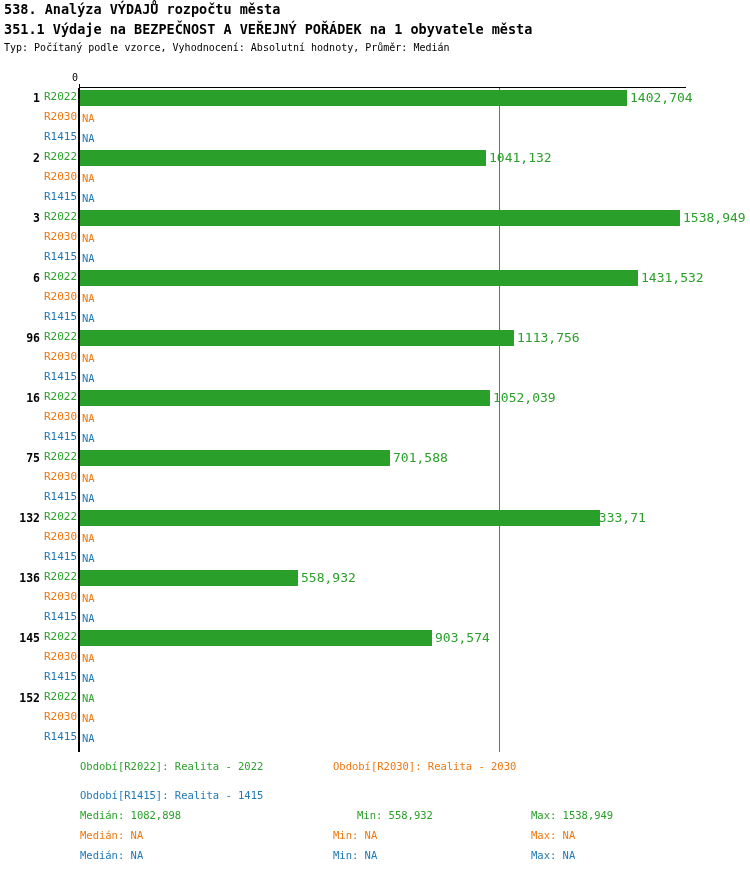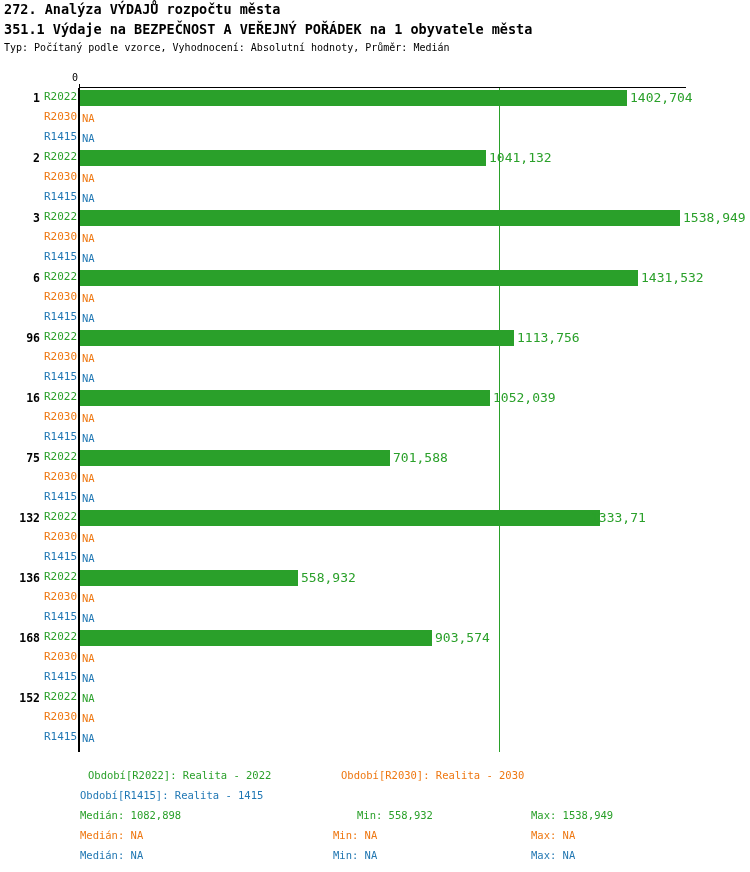--- a/index.html
+++ b/index.html
@@ -137,30 +137,30 @@
   #footer { position: absolute; left: 0; top: 760px; width: 750px; height: 112px; }
   .foot-cell {
     position: absolute;
     font-size: 10.5px;
     line-height: 13px;
     white-space: nowrap;
   }
   .col-a { left: 80px; }
   .col-b { left: 333px; }
   .col-c { left: 531px; }
-  .frow-0 { top: 9px; margin-left: 8px; }
+  .frow-0 { top: 0; }
   .frow-1 { top: 29px; }
   .frow-2 { top: 49px; }
   .frow-3 { top: 69px; }
   .frow-4 { top: 89px; }
 </style>
 </head>
 <body>
 
-<div id="title-main">272. Analýza VÝDAJŮ rozpočtu města</div>
+<div id="title-main">538. Analýza VÝDAJŮ rozpočtu města</div>
 <div id="title-sub">351.1 Výdaje na BEZPEČNOST A VEŘEJNÝ POŘÁDEK na 1 obyvatele města</div>
 <div id="title-meta">Typ: Počítaný podle vzorce, Vyhodnocení: Absolutní hodnoty, Průměr: Medián</div>
 
 <div id="plot">
   <div id="zero-label">0</div>
   <div id="axis-tick"></div>
   <div id="axis-topline"></div>
   <div id="axis-vline"></div>
   <div id="median-vline"></div>
   <div id="rows">
@@ -302,21 +302,21 @@
         <div class="bar-row" style="top: 20px;">
           <div class="ser-label" style="color: rgb(238, 119, 17);">R2030</div>
           <div class="na-text" style="color: rgb(238, 119, 17);">NA</div>
         </div>
         <div class="bar-row" style="top: 40px;">
           <div class="ser-label" style="color: rgb(31, 119, 180);">R1415</div>
           <div class="na-text" style="color: rgb(31, 119, 180);">NA</div>
         </div>
       </div>
       <div class="row-group" style="top: 630px; height: 60px;">
-        <div class="grp-index" style="top: 1px;">168</div>
+        <div class="grp-index" style="top: 1px;">145</div>
         <div class="bar-row" style="top: 0px;">
           <div class="ser-label" style="color: rgb(42, 160, 42);">R2022</div>
           <div class="bar" style="width: 352px; background: rgb(42, 160, 42);"></div>
           <div class="bar-value" style="left: 435px; color: rgb(42, 160, 42);">903,574</div>
         </div>
         <div class="bar-row" style="top: 20px;">
           <div class="ser-label" style="color: rgb(238, 119, 17);">R2030</div>
           <div class="na-text" style="color: rgb(238, 119, 17);">NA</div>
         </div>
         <div class="bar-row" style="top: 40px;">

